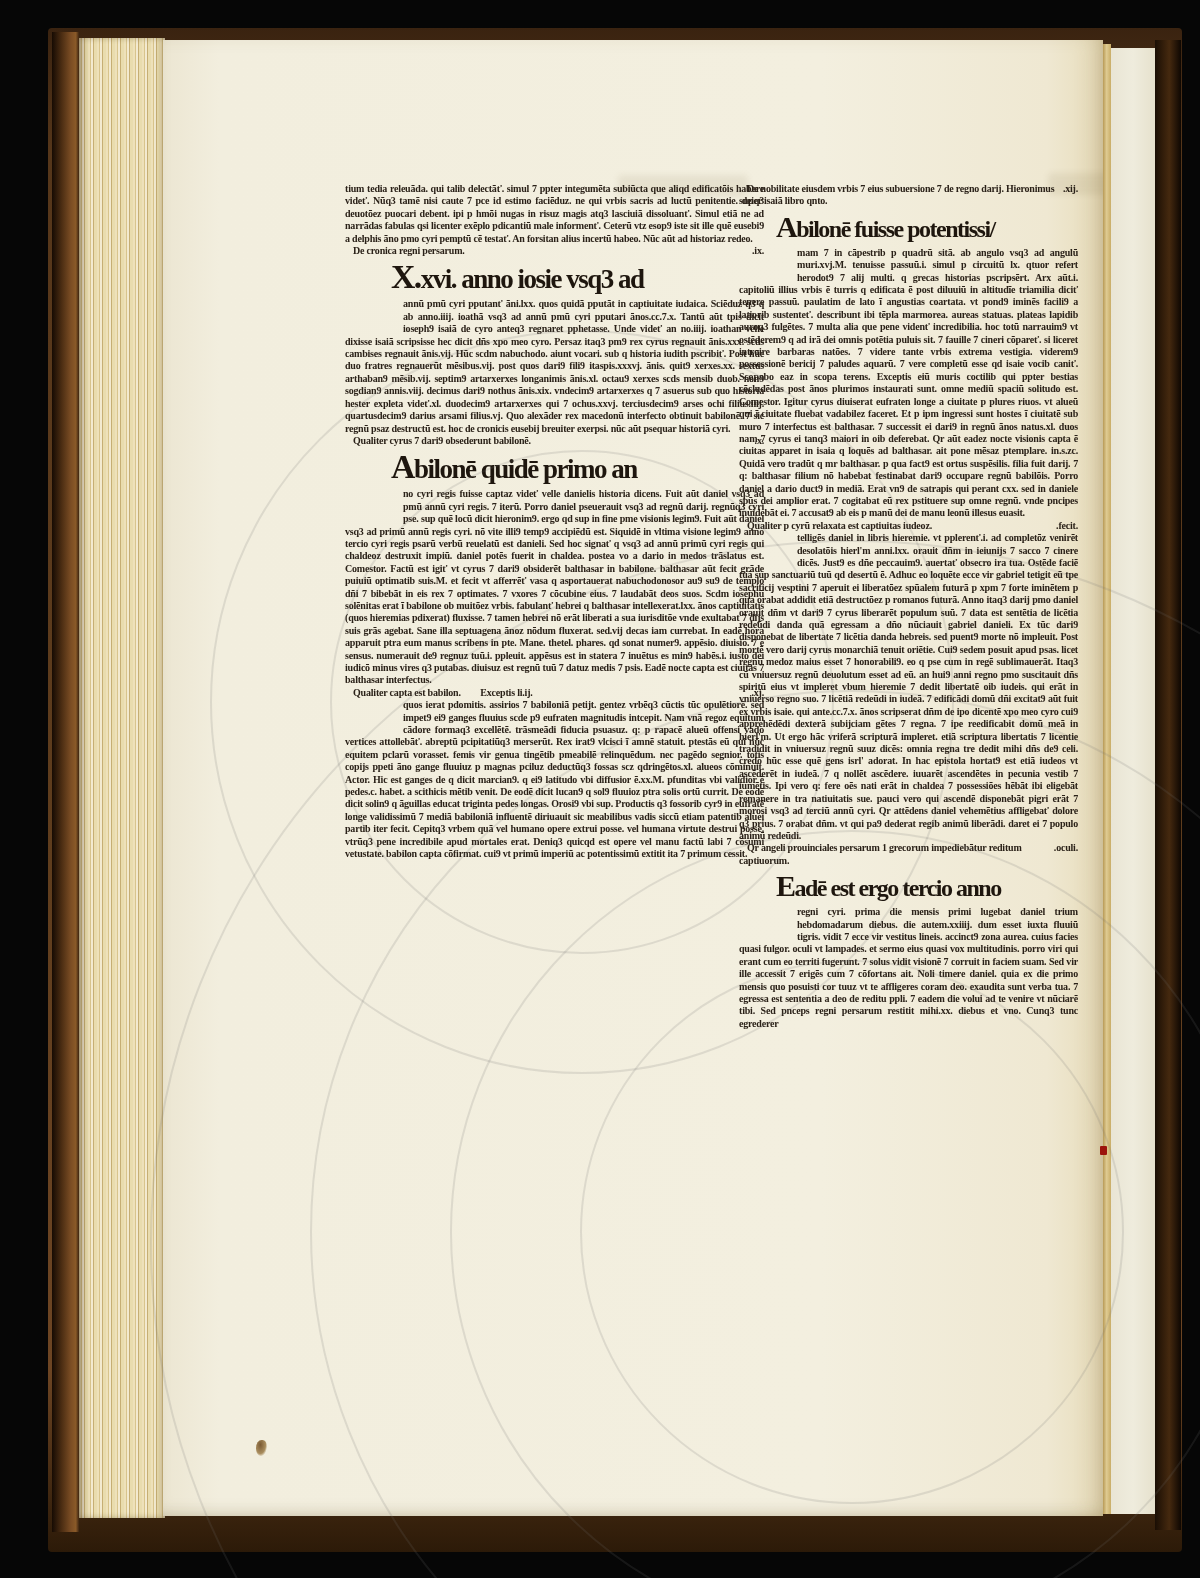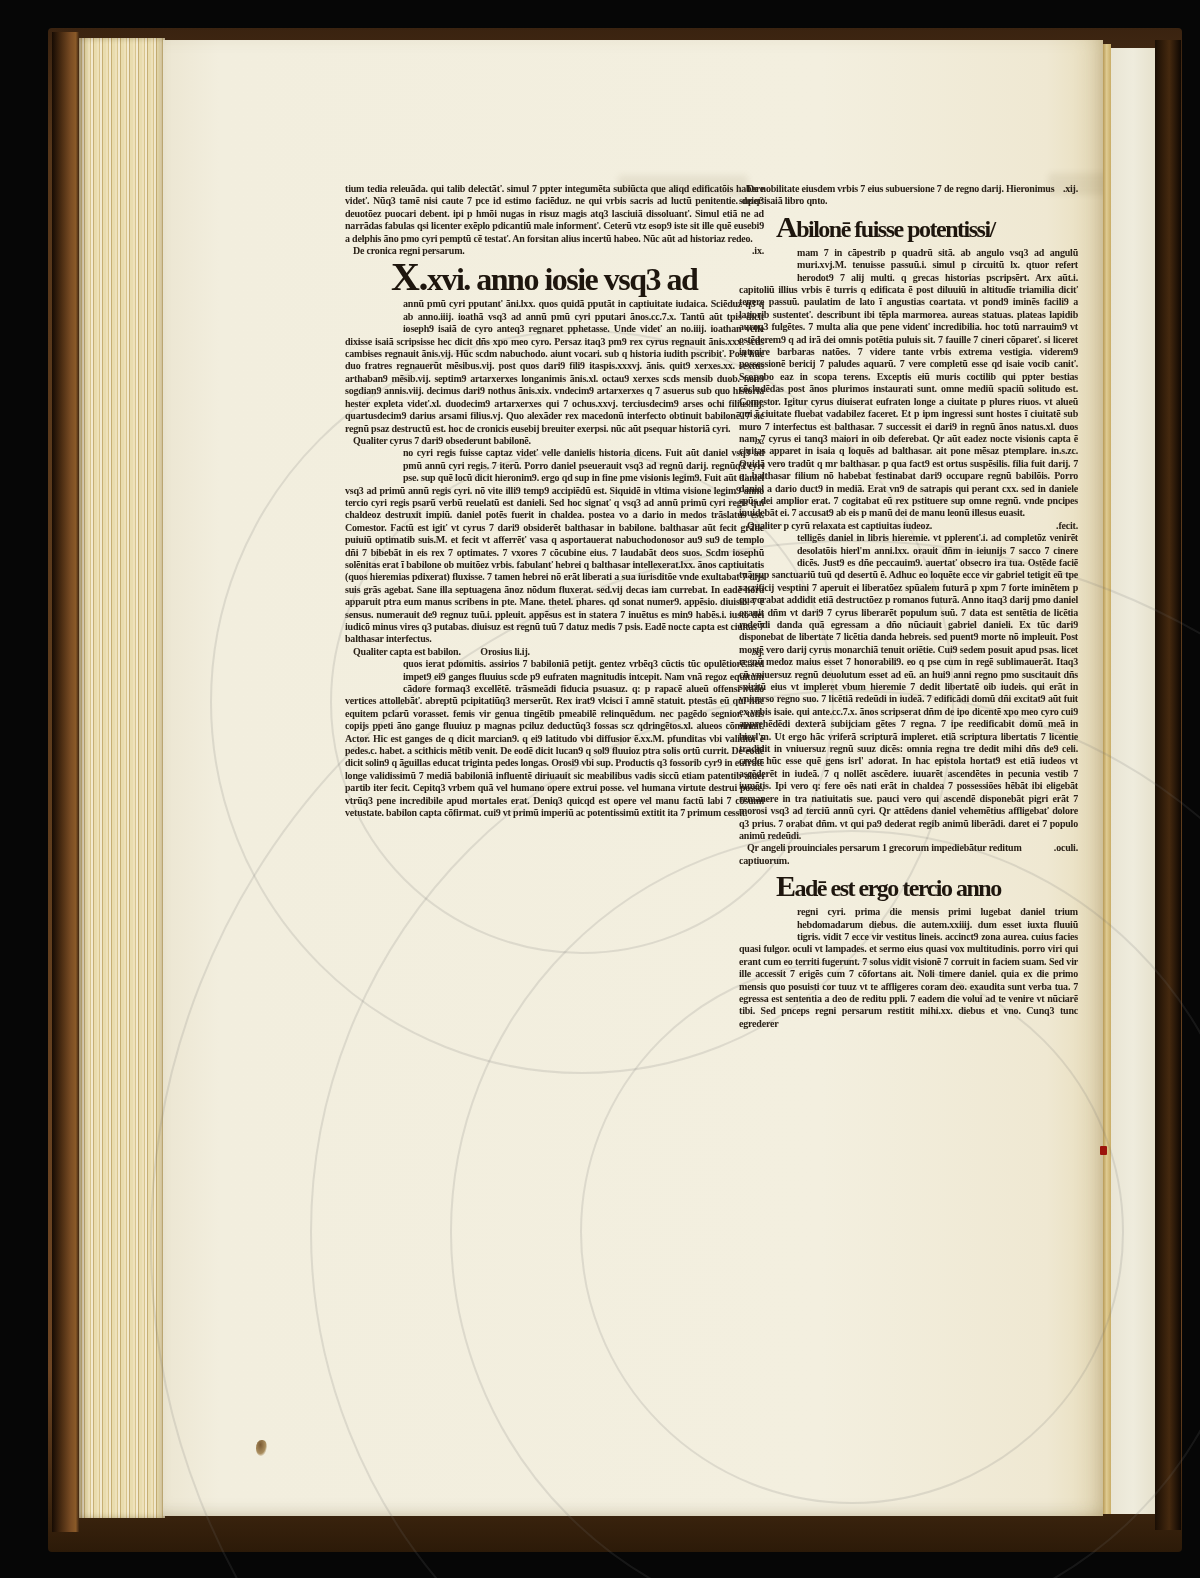--- a/index.html
+++ b/index.html
@@ -73,43 +73,44 @@
   .col-left{left:345px;width:419px;}
   .col-right{left:739px;width:339px;}
   .body{margin:0;}
   .body.after-head::before{content:"";float:left;width:58px;height:25px;}
   .rubric{margin:0;text-indent:8px;text-align:left;}
   .rubric .chap{float:right;text-indent:0;}
   .headline{
     margin:3px 0 2px 46px;font-weight:700;color:#1e160e;
     white-space:nowrap;letter-spacing:-1.5px;
   }
-  .headline-l{font-size:32px;line-height:34px;}
+  .headline-l{font-size:27px;line-height:34px;}
   .headline-r{font-size:24px;line-height:32px;margin-left:37px;}
   .headline::first-letter{font-size:125%;}
 </style>
 </head>
 <body>
 
 <div class="board"></div>
 <div class="spine"></div>
 <div class="fore-edge"></div>
 
 <div class="page-main">
   <div class="ghost g1"></div>
   <div class="ghost g2"></div>
 
   <div class="col col-left" style="left:182px;top:143px;">
     <p class="body">tium tedia releuāda. qui talib delectāť. simul 7 ppter integumēta subiūcta que aliqd edificatōis habere videť. Nūq3 tamē nisi caute 7 pce id estimo faciēduz. ne qui vrbis sacris ad luctū penitentie. deiq3 deuotōez puocari debent. ipi p hmōi nugas in risuz magis atq3 lasciuiā dissoluanť. Simul etiā ne ad narrādas fabulas qsi licenter exēplo pdicantiū male informenť. Ceterū vtz esop9 iste sit ille quē eusebi9 a delphis āno pmo cyri pemptū cē testať. An forsitan alius incertū habeo. Nūc aūt ad historiaz redeo.</p>
     <p class="rubric"><span class="chap">.ix.</span><span>De cronica regni persarum.</span></p>
     <h2 class="headline headline-l">X.xvi. anno iosie vsq3 ad</h2>
     <p class="body after-head">annū pmū cyri pputanť āni.lxx. quos quidā pputāt in captiuitate iudaica. Sciēduz q3 q ab anno.iiij. ioathā vsq3 ad annū pmū cyri pputari ānos.cc.7.x. Tantū aūt tpis dicit ioseph9 isaiā de cyro anteq3 regnaret pphetasse. Unde videť an no.iiij. ioathan velle dixisse isaiā scripsisse hec dicit dñs xpo meo cyro. Persaz itaq3 pm9 rex cyrus regnauit ānis.xxx. scds cambises regnauit ānis.vij. Hūc scdm nabuchodo. aiunt vocari. sub q historia iudith pscribiť. Post hūc duo fratres regnauerūt mēsibus.vij. post quos dari9 fili9 itaspis.xxxvj. ānis. quit9 xerxes.xx. sextus arthaban9 mēsib.vij. septim9 artarxerxes longanimis ānis.xl. octau9 xerxes scds mensib duob. non9 sogdian9 annis.viij. decimus dari9 nothus ānis.xix. vndecim9 artarxerxes q 7 asuerus sub quo historia hester expleta videť.xl. duodecim9 artarxerxes qui 7 ochus.xxvj. terciusdecim9 arses ochi filius.iiij. quartusdecim9 darius arsami filius.vj. Quo alexāder rex macedonū interfecto obtinuit babilonē. 7 sic regnū psaz destructū est. hoc de cronicis eusebij breuiter exerpsi. nūc aūt psequar historiā cyri.</p>
     <p class="rubric"><span class="chap">.x.</span><span>Qualiter cyrus 7 dari9 obsederunt babilonē.</span></p>
+    <h2 class="headline headline-l">Abilonē quidē primo an</h2>
     <p class="body after-head">no cyri regis fuisse captaz videť velle danielis historia dicens. Fuit aūt daniel vsq3 ad pmū annū cyri regis. 7 iterū. Porro daniel pseuerauit vsq3 ad regnū darij. regnūq3 cyri pse. sup quē locū dicit hieronim9. ergo qd sup in fine pme visionis legim9. Fuit aūt daniel vsq3 ad primū annū regis cyri. nō vite illi9 temp9 accipiēdū est. Siquidē in vltima visione legim9 anno tercio cyri regis psarū verbū reuelatū est danieli. Sed hoc signať q vsq3 ad annū primū cyri regis qui chaldeoz destruxit impiū. daniel potēs fuerit in chaldea. postea vo a dario in medos trāslatus est. Comestor. Factū est igiť vt cyrus 7 dari9 obsiderēt balthasar in babilone. balthasar aūt fecit grāde puiuiū optimatib suis.M. et fecit vt afferrēť vasa q asportauerat nabuchodonosor au9 su9 de templo dñi 7 bibebāt in eis rex 7 optimates. 7 vxores 7 cōcubine eius. 7 laudabāt deos suos. Scdm iosephū solēnitas erat ī babilone ob muitōez vrbis. fabulanť hebrei q balthasar intellexerat.lxx. ānos captiuitatis (quos hieremias pdixerat) fluxisse. 7 tamen hebrei nō erāt liberati a sua iurisditōe vnde exultabat 7 dijs suis grās agebat. Sane illa septuagena ānoz nōdum fluxerat. sed.vij decas iam currebat. In eadē hora apparuit ptra eum manus scribens in pte. Mane. thetel. phares. qd sonat numer9. appēsio. diuisio. 7 ē sensus. numerauit de9 regnuz tuū.i. ppleuit. appēsus est in statera 7 inuētus es min9 habēs.i. iusto dei iudicō minus vires q3 putabas. diuisuz est regnū tuū 7 datuz medis 7 psis. Eadē nocte capta est ciuitas 7 balthasar interfectus.</p>
-    <p class="rubric"><span class="chap">.xj.</span><span>Qualiter capta est babilon.  Orosius li.ij.</span></p>
+    <p class="rubric"><span class="chap">.xj.</span><span>Qualiter capta est babilon.  Exceptis li.ij.</span></p>
     <p class="body after-head">quos ierat pdomitis. assirios 7 babiloniā petijt. gentez vrbēq3 cūctis tūc opulētiorē. sed impet9 ei9 ganges fluuius scde p9 eufraten magnitudis intcepit. Nam vnā regoz equitum cādore formaq3 excellētē. trāsmeādi fiducia psuasuz. q: p rapacē alueū offensi vado vertices attollebāť. abreptū pcipitatiūq3 merserūt. Rex irat9 vlcisci ī amnē statuit. ptestās eū qui nūc equitem pclarū vorasset. femis vir genua tingētib pmeabilē relinquēdum. nec pagēdo segnior. totis copijs ppeti āno gange fluuiuz p magnas pciluz deductūq3 fossas scz qdringētos.xl. alueos cōminuit. Actor. Hic est ganges de q dicit marcian9. q ei9 latitudo vbi diffusior ē.xx.M. pfunditas vbi validior ē pedes.c. habet. a scithicis mētib venit. De eodē dicit lucan9 q sol9 fluuioz ptra solis ortū currit. De eodē dicit solin9 q āguillas educat triginta pedes longas. Orosi9 vbi sup. Productis q3 fossorib cyr9 in eufratē longe validissimū 7 mediā babiloniā influentē diriuauit sic meabilibus vadis siccū etiam patentib aluei partib iter fecit. Cepitq3 vrbem quā vel humano opere extrui posse. vel humana virtute destrui posse. vtrūq3 pene incredibile apud mortales erat. Deniq3 quicqd est opere vel manu factū labi 7 cōsumi vetustate. babilon capta cōfirmat. cui9 vt primū imperiū ac potentissimū extitit ita 7 primum cessit.</p>
   </div>
 
   <div class="col col-right" style="left:576px;top:143px;">
     <p class="rubric"><span class="chap">.xij.</span><span>De nobilitate eiusdem vrbis 7 eius subuersione 7 de regno darij. Hieronimus super isaiā libro qnto.</span></p>
     <h2 class="headline headline-r">Abilonē fuisse potentissi/</h2>
     <p class="body after-head">mam 7 in cāpestrib p quadrū sitā. ab angulo vsq3 ad angulū muri.xvj.M. tenuisse passuū.i. simul p circuitū lx. qtuor refert herodot9 7 alij multi. q grecas historias pscripsērt. Arx aūt.i. capitoliū illius vrbis ē turris q edificata ē post diluuiū in altitudīe triamilia diciť tenere passuū. paulatim de lato ī angustias coartata. vt pond9 iminēs facili9 a latiorib sustenteť. describunt ibi tēpla marmorea. aureas statuas. plateas lapidib auroq3 fulgētes. 7 multa alia que pene videnť incredibilia. hoc totū narrauim9 vt ostēderem9 q ad irā dei omnis potētia puluis sit. 7 fauille 7 cineri cōpareť. si liceret introire barbaras natōes. 7 videre tante vrbis extrema vestigia. viderem9 possessionē bericij 7 paludes aquarū. 7 vere completū esse qd isaie vocib caniť. Scopabo eaz in scopa terens. Exceptis eiū muris coctilib qui ppter bestias cōcludēdas post ānos plurimos instaurati sunt. omne mediū spaciū solitudo est. Comestor. Igitur cyrus diuiserat eufraten longe a ciuitate p plures riuos. vt alueū qui ī ciuitate fluebat vadabilez faceret. Et p ipm ingressi sunt hostes ī ciuitatē sub muro 7 interfectus est balthasar. 7 successit ei dari9 in regnū ānos natus.xl. duos nam 7 cyrus ei tanq3 maiori in oib deferebat. Qr aūt eadez nocte visionis capta ē ciuitas apparet in isaia q loquēs ad balthasar. ait pone mēsaz ptemplare. in.s.zc. Quidā vero tradūt q mr balthasar. p qua fact9 est ortus suspēsilis. filia fuit darij. 7 q: balthasar filium nō habebat festinabat dari9 occupare regnū babilōis. Porro daniel a dario duct9 in mediā. Erat vn9 de satrapis qui perant cxx. sed in daniele spūs dei amplior erat. 7 cogitabat eū rex pstituere sup omne regnū. vnde pncipes inuidebāt ei. 7 accusat9 ab eis p manū dei de manu leonū illesus euasit.</p>
     <p class="rubric"><span class="chap">.fecit.</span><span>Qualiter p cyrū relaxata est captiuitas iudeoz.</span></p>
     <p class="body after-head">telligēs daniel in libris hieremie. vt pplerenť.i. ad completōz venirēt desolatōis hierl'm anni.lxx. orauit dñm in ieiunijs 7 sacco 7 cinere dicēs. Just9 es dñe peccauim9. auertať obsecro ira tua. Ostēde faciē tuā sup sanctuariū tuū qd desertū ē. Adhuc eo loquēte ecce vir gabriel tetigit eū tpe sacrificij vesptini 7 aperuit ei liberatōez spūalem futurā p xpm 7 forte iminētem p qua orabat addidit etiā destructōez p romanos futurā. Anno itaq3 darij pmo daniel orauit dñm vt dari9 7 cyrus liberarēt populum suū. 7 data est sentētia de licētia redeūdi danda quā egressam a dño nūciauit gabriel danieli. Ex tūc dari9 disponebat de libertate 7 licētia danda hebreis. sed puent9 morte nō impleuit. Post mortē vero darij cyrus monarchiā tenuit oriētie. Cui9 sedem posuit apud psas. licet regnū medoz maius esset 7 honorabili9. eo q pse cum in regē sublimauerāt. Itaq3 cū vniuersuz regnū deuolutum esset ad eū. an hui9 anni regno pmo suscitauit dñs spiritū eius vt impleret vbum hieremie 7 dedit libertatē oib iudeis. qui erāt in vniuerso regno suo. 7 licētiā redeūdi in iudeā. 7 edificādi domū dñi excitat9 aūt fuit ex vrbis isaie. qui ante.cc.7.x. ānos scripserat dñm de ipo dicentē xpo meo cyro cui9 apprehēdēdi dexterā subijciam gētes 7 regna. 7 ipe reedificabit domū meā in hierl'm. Ut ergo hāc vriferā scripturā impleret. etiā scriptura libertatis 7 licentie tradidit in vniuersuz regnū suuz dicēs: omnia regna tre dedit mihi dñs de9 celi. credo hūc esse quē gens isrl' adorat. In hac epistola hortat9 est etiā iudeos vt ascēderēt in iudeā. 7 q nollēt ascēdere. iuuarēt ascendētes in pecunia vestib 7 iumētis. Ipi vero q: fere oēs nati erāt in chaldea 7 possessiōes hēbāt ibi eligebāt remanere in tra natiuitatis sue. pauci vero qui ascendē disponebāt pigri erāt 7 morosi vsq3 ad terciū annū cyri. Qr attēdens daniel vehemētius affligebať dolore q3 prius. 7 orabat dñm. vt qui pa9 dederat regib animū liberādi. daret ei 7 populo animū redeūdi.</p>
     <p class="rubric"><span class="chap">.oculi.</span><span>Qr angeli prouinciales persarum 1 grecorum impediebātur reditum captiuorum.</span></p>

